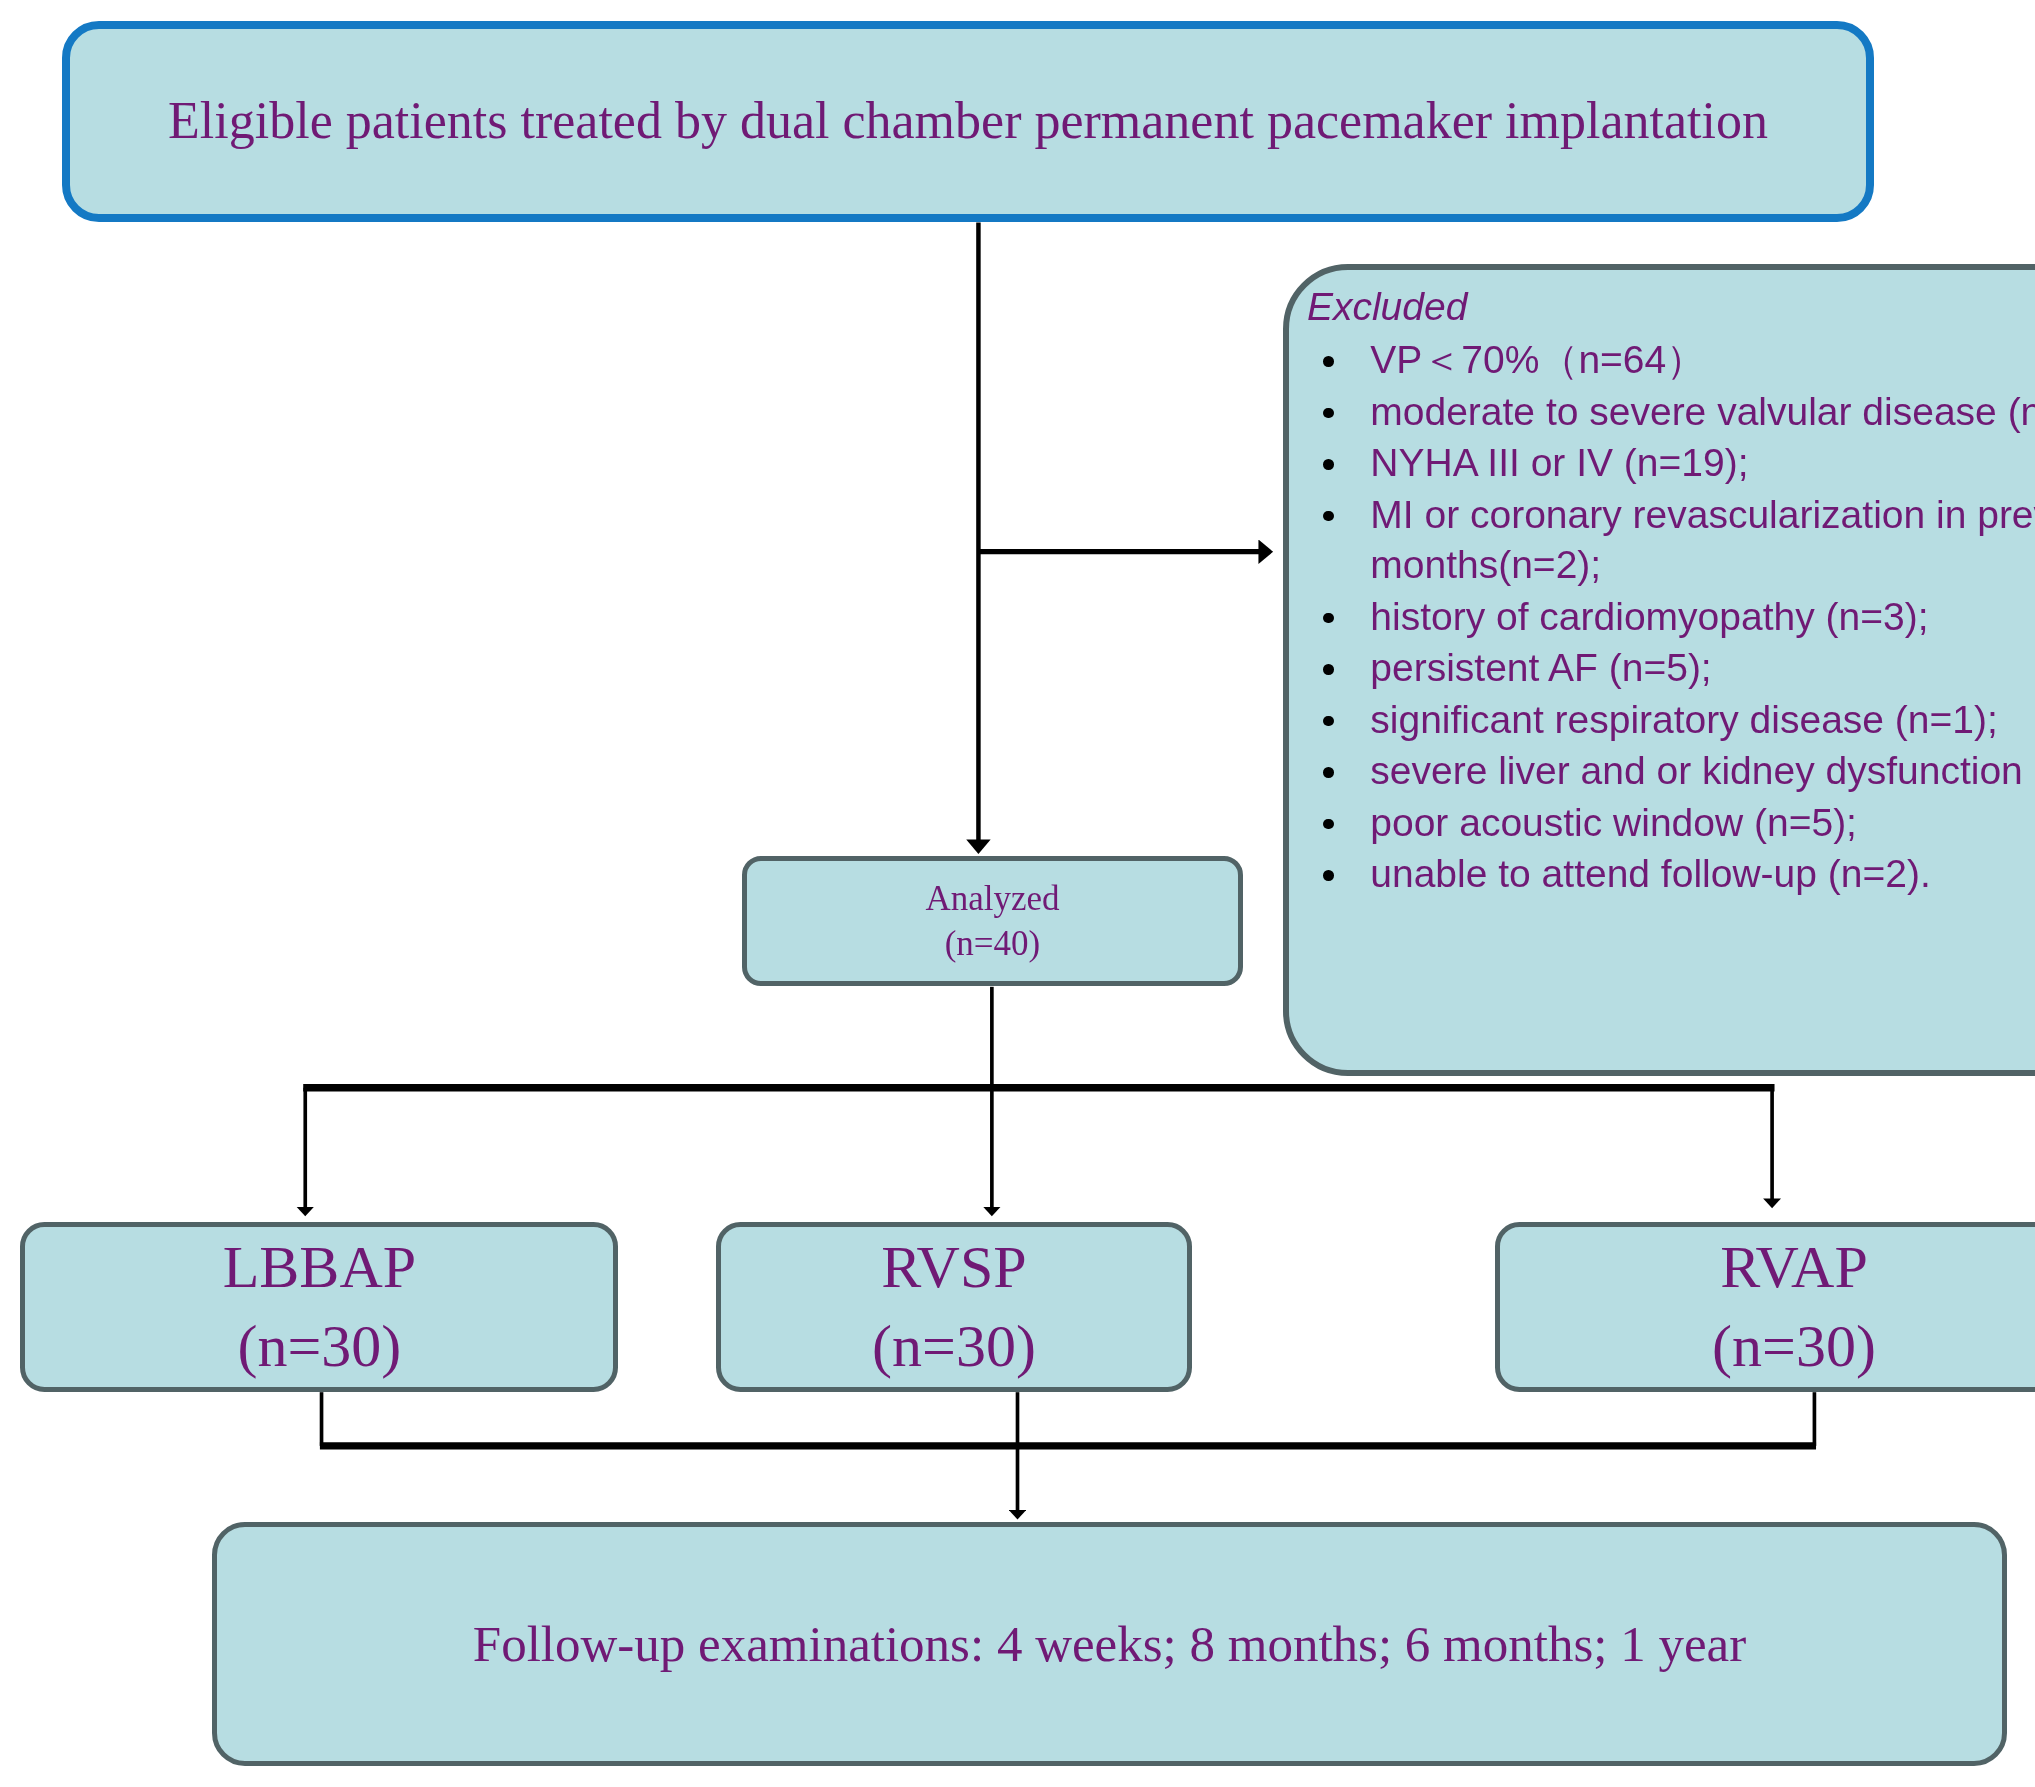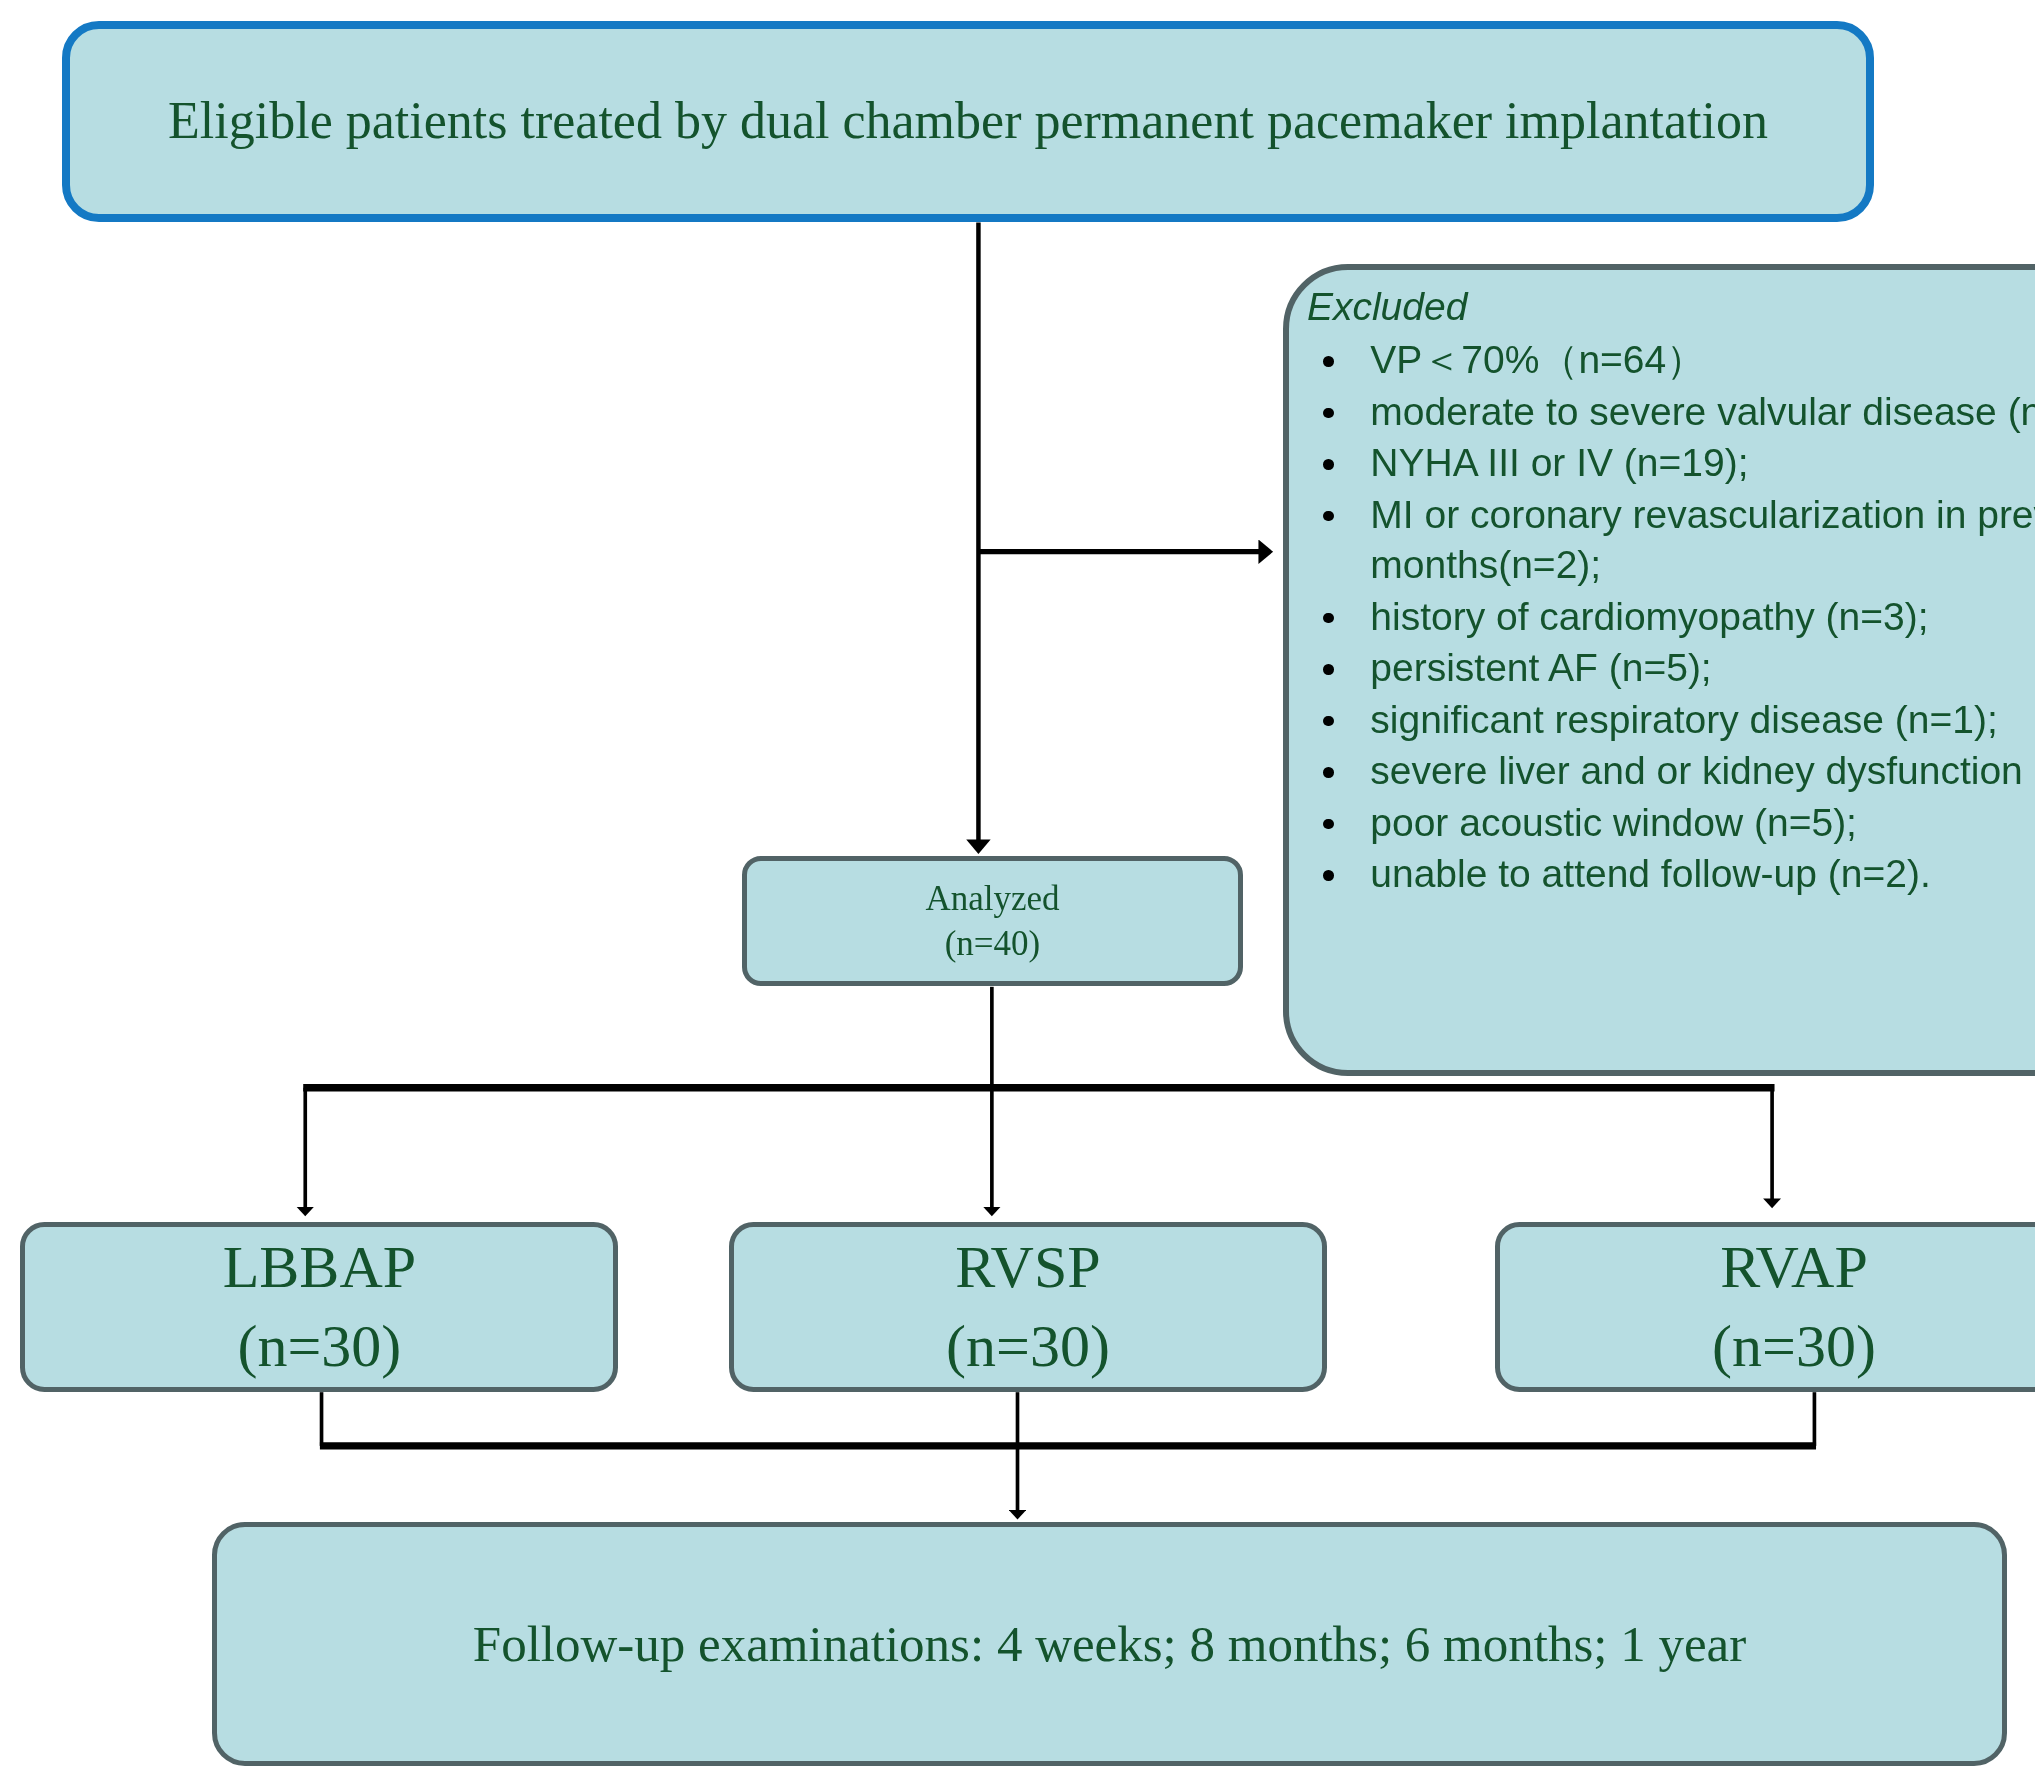--- a/index.html
+++ b/index.html
@@ -26,21 +26,21 @@
   }
   .node {
     position: absolute;
     box-sizing: border-box;
     background: #b7dde2;
     display: flex;
     flex-direction: column;
     align-items: center;
     justify-content: center;
     text-align: center;
-    color: #14532d;
+    color: #701a75;
     z-index: 5;
   }
   .node .line {
     display: block;
     width: 100%;
   }
 
   
   #node-eligible {
     left: 62px;
@@ -112,21 +112,21 @@
   
   .group-node {
     height: 170px;
     border: 5.7px solid #516366;
     border-radius: 24.4px;
     font-size: 60px;
     line-height: 1.32;
     top: 1222px;
   }
   #node-lbbap { left: 20.4px;   width: 598px; }
-  #node-rvsp  { left: 716px; width: 598px; margin-left: 13px; }
+  #node-rvsp  { left: 716px; width: 476px; }
   #node-rvap  { left: 1495px; width: 598px; }
 
   
   #node-recorded {
     left: 212px;
     top: 1522px;
     width: 1795px;
     height: 244px;
     border: 5.7px solid #516366;
     border-radius: 33px;

